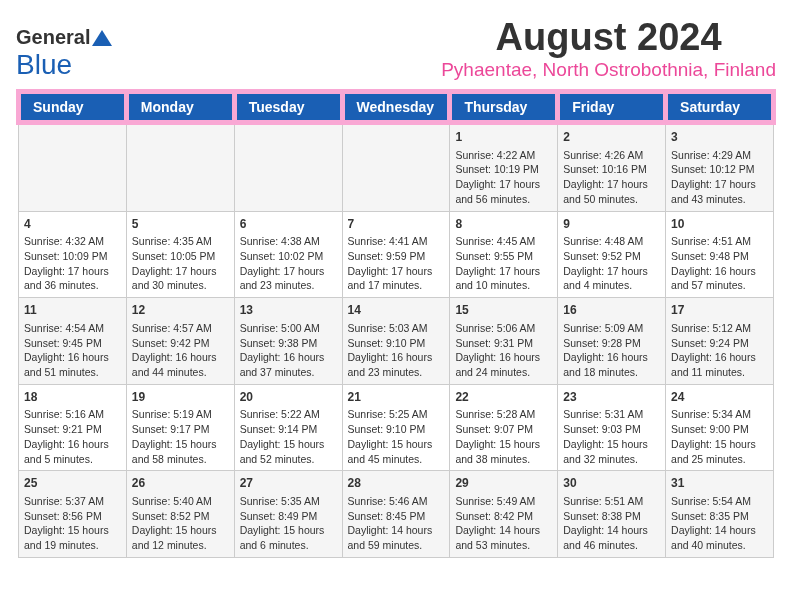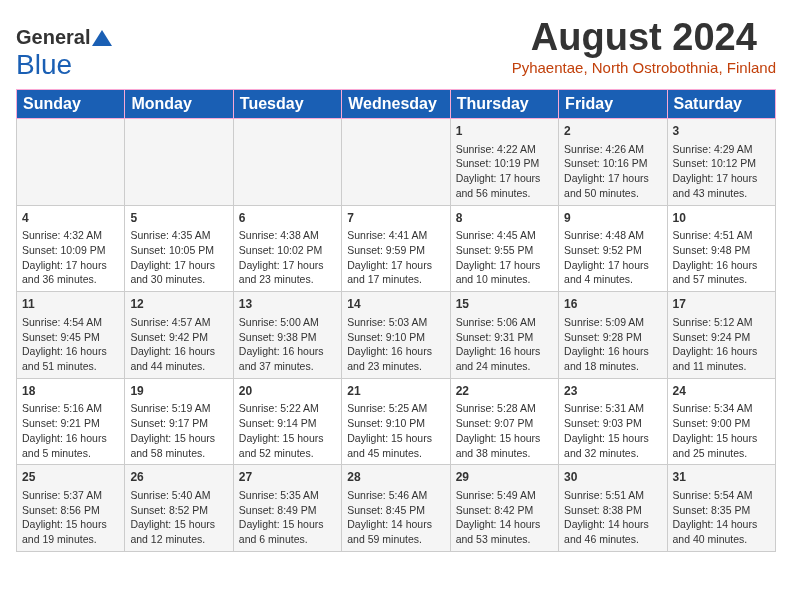--- a/index.html
+++ b/index.html
@@ -21,24 +21,24 @@
     }
     table {
       width: 100%;
       border-collapse: collapse;
       font-size: 11px;
     }
     thead tr th {
       background-color: #1a5fb4;
       color: white;
       text-align: left;
-      padding: 5px 6px;
-      font-size: 16px;
+      padding: 5px 12px;
+      font-size: 14px;
       font-weight: bold;
-      border: 1px solid #f9a8d4;
+      border: 5px solid #f9a8d4;
     }
     tbody tr td {
       border: 1px solid #ccc;
       vertical-align: top;
       padding: 4px 5px;
       width: 14.28%;
       min-height: 80px;
       color: #333;
       line-height: 1.4;
     }
@@ -76,21 +76,21 @@
           <polygon points="10,0 20,16 0,16" fill="#1a5fb4"></polygon>
         </svg>
       </div>
       <div>
         <span style="font-size:28px;font-weight:normal;color:#1a5fb4;">Blue</span>
       </div>
     </div>
   </div>
   <div class="title-area">
     <div style="font-size:38px;font-weight:bold;color:#333;">August 2024</div>
-    <div style="font-size:15px;color:#c2410c;">Pyhaentae, North Ostrobothnia, Finland</div>
+    <div style="font-size:19px;color:#ec4899;">Pyhaentae, North Ostrobothnia, Finland</div>
   </div>
 </div>
 
 <table>
   <thead>
     <tr>
     <th>Sunday</th>
         <th>Monday</th>
         <th>Tuesday</th>
         <th>Wednesday</th>

